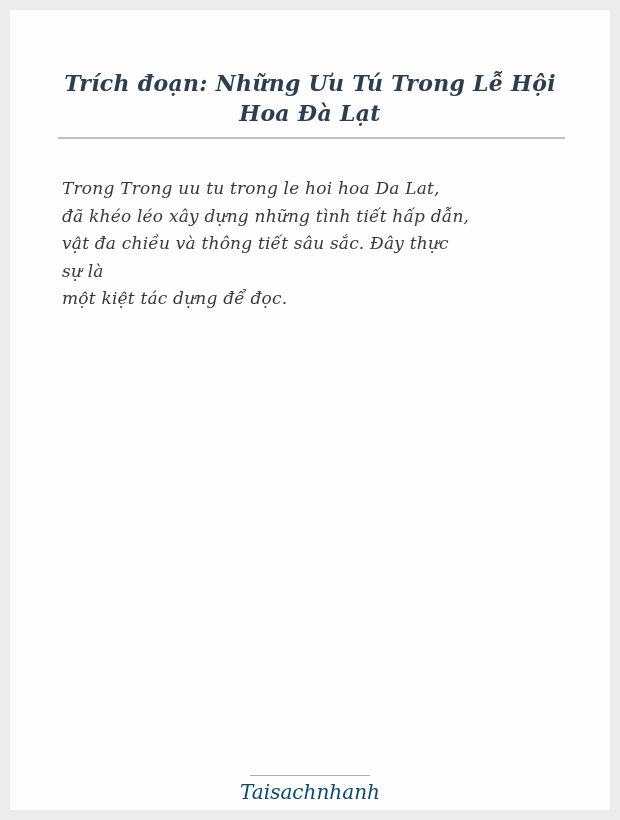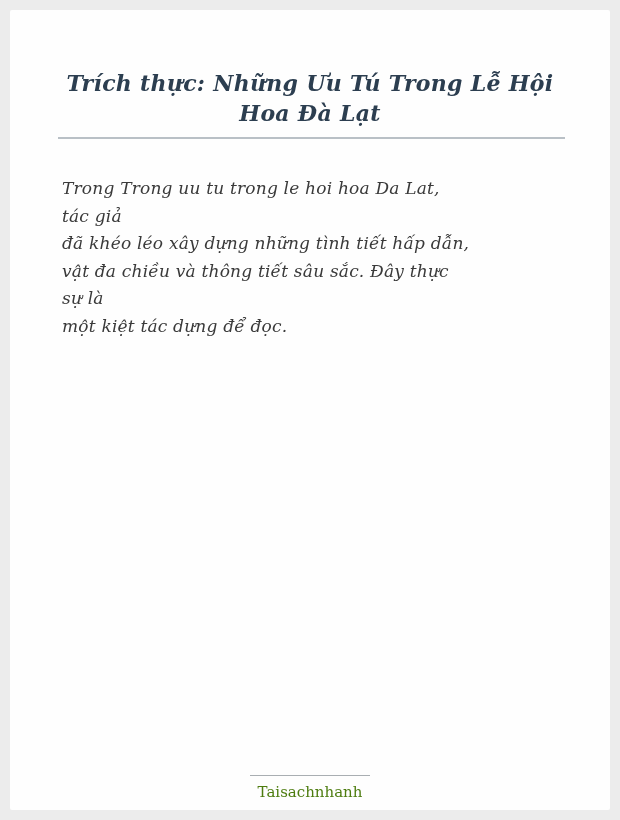--- a/index.html
+++ b/index.html
@@ -60,37 +60,37 @@
     text-align: center;
   }
   .footer-divider {
     border: none;
     width: 120px;
     height: 1px;
     background: #a9aeb2;
     margin: 0 auto 6px auto;
   }
   .footer-brand {
-    font-size: 15px;
-    color: #4d7c0f;
+    font-size: 20px;
+    font-style: italic;
+    color: #0c4a6e;
     line-height: 20px;
   }
 </style>
 </head>
 <body>
 
 <div class="card">
 
-  <h1 class="title">Trích thực: Những Ưu Tú Trong Lễ Hội Hoa Đà Lạt</h1>
+  <h1 class="title">Trích đoạn: Những Ưu Tú Trong Lễ Hội Hoa Đà Lạt</h1>
 
   <hr class="title-divider">
 
   <div class="excerpt-body">
     <p>Trong Trong uu tu trong le hoi hoa Da Lat,</p>
-    <p>tác giả</p>
     <p>đã khéo léo xây dựng những tình tiết hấp dẫn,</p>
     <p>vật đa chiều và thông tiết sâu sắc. Đây thực</p>
     <p>sự là</p>
     <p>một kiệt tác dựng để đọc.</p>
   </div>
 
   <div class="footer">
     <hr class="footer-divider">
     <div class="footer-brand">Taisachnhanh</div>
   </div>

